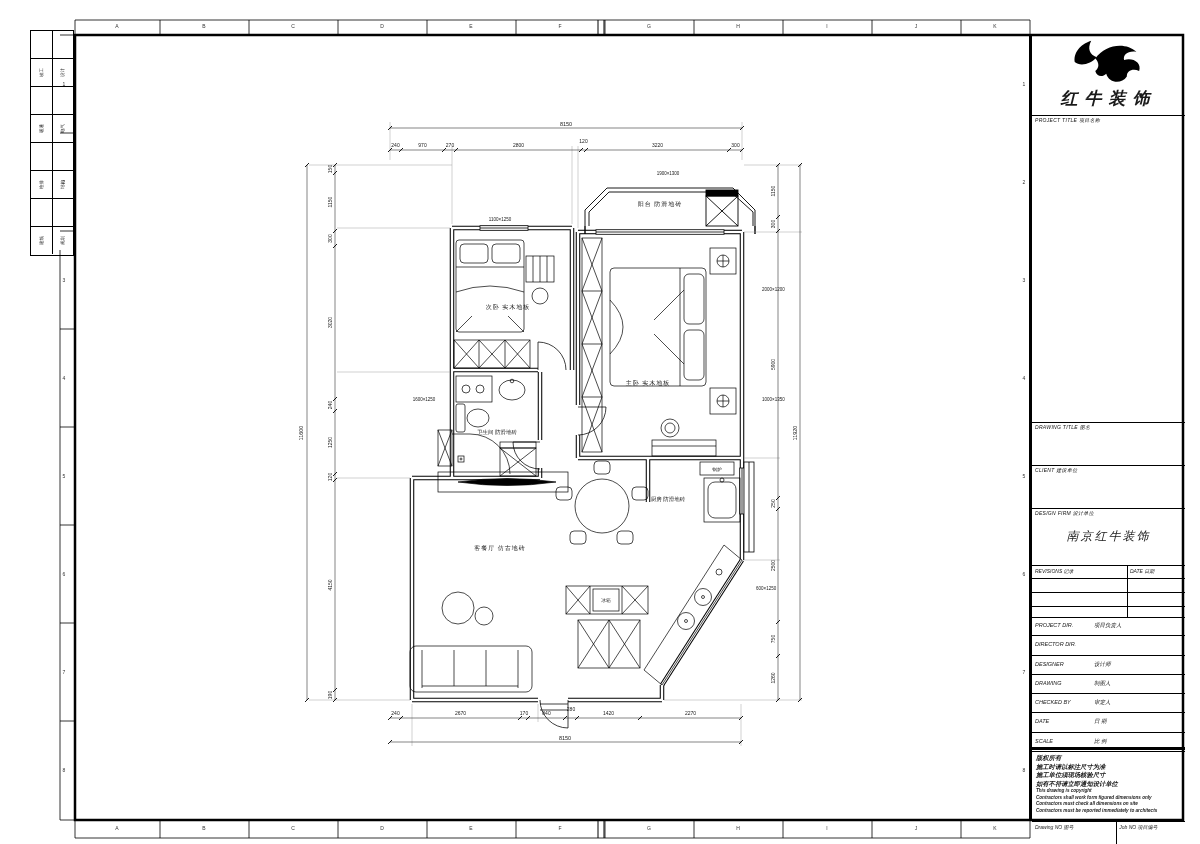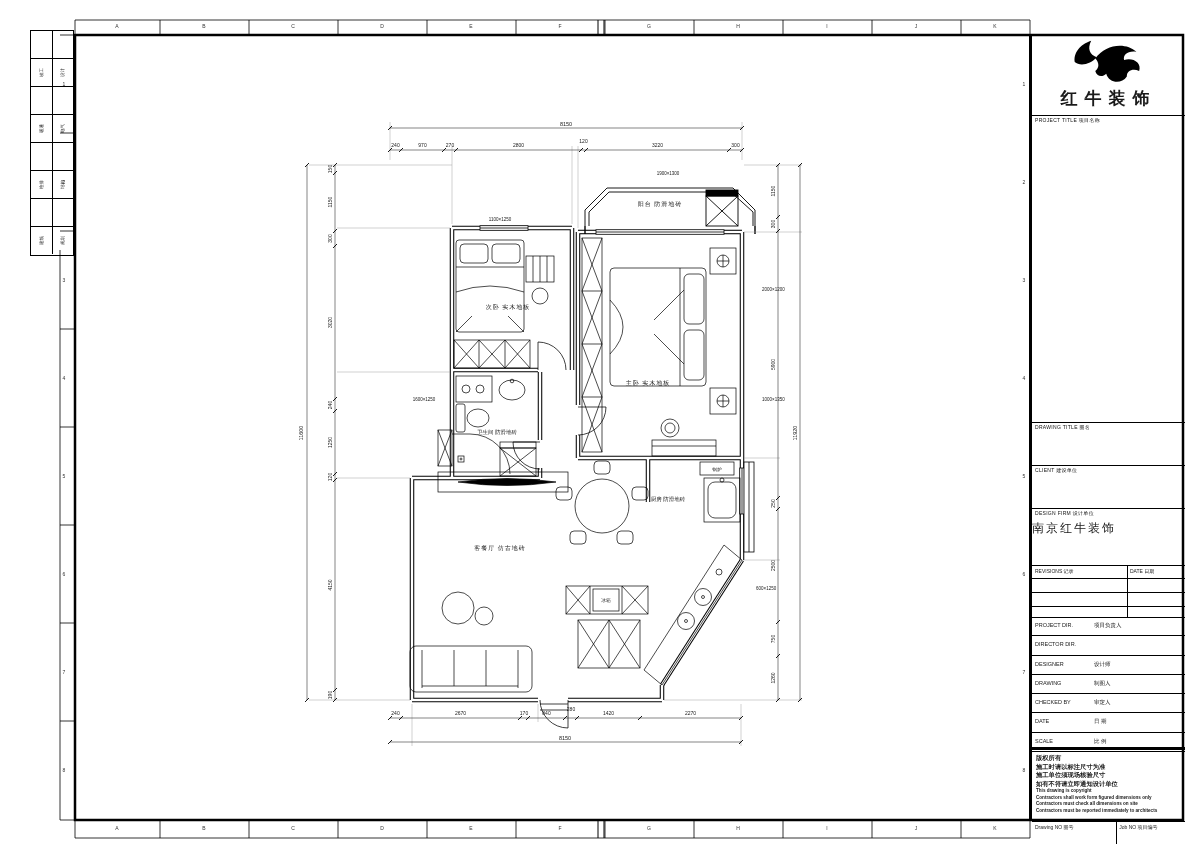--- a/index.html
+++ b/index.html
@@ -3,27 +3,27 @@
 <meta charset="utf-8">
 <style>
   html,body{margin:0;padding:0;background:#fff;}
   .sheet{position:relative;width:1200px;height:844px;background:#fff;overflow:hidden;
          font-family:"Liberation Sans",sans-serif;color:#1a1a1a;}
   .abs{position:absolute;}
   svg{position:absolute;left:0;top:0;}
   svg text{font-family:"Liberation Sans",sans-serif;fill:#1a1a1a;}
   .rl{position:absolute;font-size:5px;color:#333;width:12px;text-align:center;}
   
-  .tb{position:absolute;left:1030px;top:35px;width:153px;height:785px;border-left:2px solid #000;}
+  .tb{position:absolute;left:1030px;top:35px;width:153px;height:785px;border-left:2px solid #000;font-style:italic;}
   .tb .sec{position:absolute;left:0;width:100%;border-bottom:1px solid #000;}
   .tb .lbl{position:absolute;left:3px;top:2px;font-size:5px;letter-spacing:.3px;color:#111;white-space:nowrap;}
   .logo{height:80px;}
   .logo .cname{position:absolute;bottom:5px;width:100%;text-align:center;
        font-family:"Liberation Serif",serif;font-weight:bold;font-size:17px;letter-spacing:7px;}
-  .firmname{position:absolute;top:12px;width:100%;text-align:left;font-size:12px;letter-spacing:2px;
+  .firmname{position:absolute;top:20px;width:100%;text-align:center;font-size:12px;letter-spacing:2px;
        font-family:"Liberation Serif",serif;}
   .rev .vdiv{position:absolute;left:62%;top:0;bottom:0;width:1px;background:#000;}
   .rev .hrow{position:relative;border-bottom:1px solid #000;height:13px;}
   .rev .hrow:last-child{border-bottom:none;}
   .rev .hl{position:absolute;left:3px;top:3px;font-size:5px;}
   .rev .hr{position:absolute;left:64%;top:3px;font-size:5px;}
   .trow{position:relative;height:18.3px;border-bottom:1px solid #000;}
   .trow .en{position:absolute;left:3px;top:5px;font-size:5.5px;}
   .trow .cn{position:absolute;left:62px;top:5px;font-size:5.5px;}
   .thick{position:absolute;left:0;width:100%;height:3px;background:#000;}

